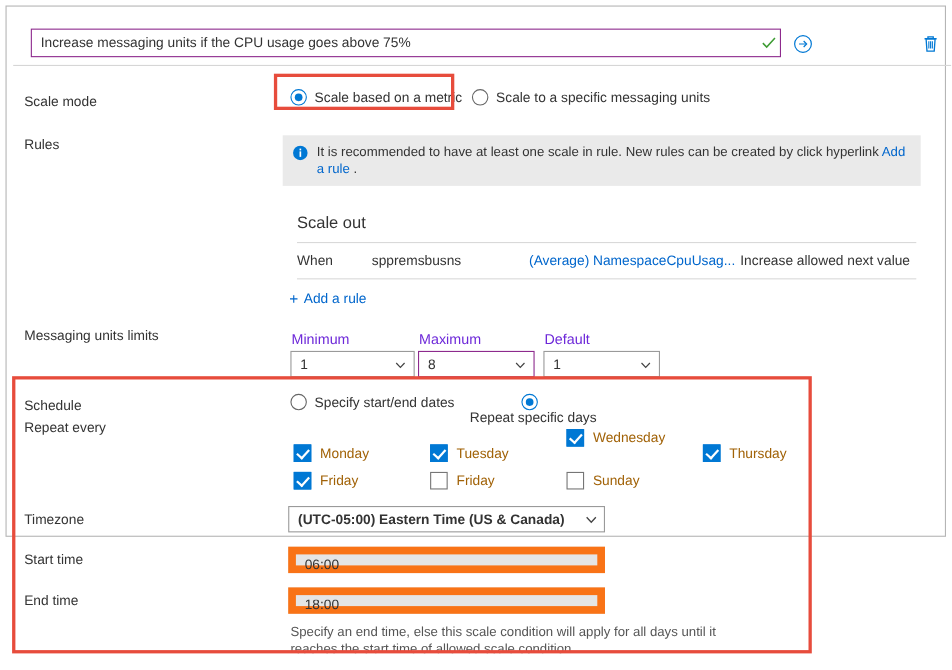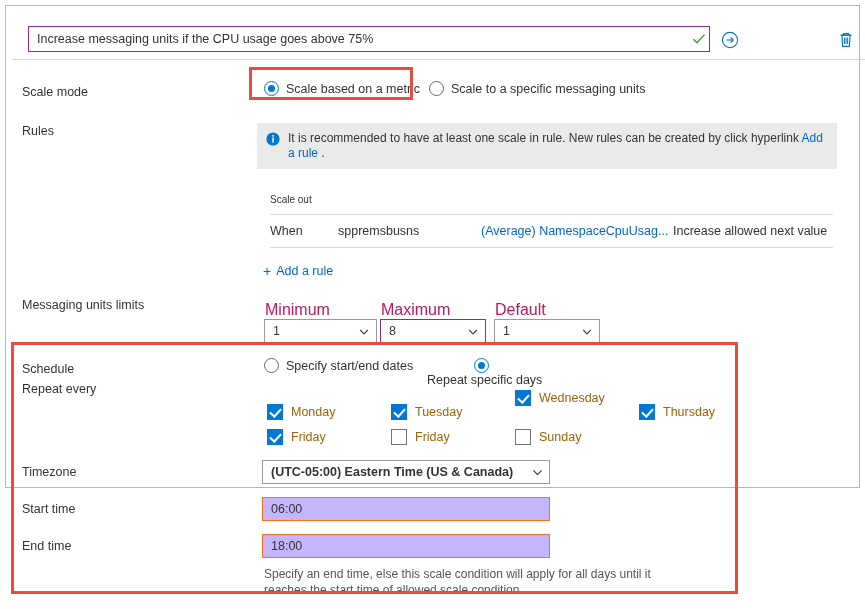--- a/index.html
+++ b/index.html
@@ -134,21 +134,21 @@
   }
   .lnk { color: #0066cc; cursor: pointer; }
 
   
   .table-wrap {
     position: absolute;
     left: 264px; top: 188px;
     width: 563px;
   }
   .tbl-title {
-    font-size: 10px;
+    font-size: 15px;
     color: #333333;
     padding: 0 0 9px 0;
   }
   .tbl-head-rule { border-top: 1px solid #d9d9d9; }
   .tbl-row {
     display: flex;
     align-items: center;
     height: 33px;
     border-bottom: 1px solid #d9d9d9;
     font-size: 12.5px;
@@ -164,22 +164,22 @@
     font-size: 12.5px;
     color: #0066cc;
     cursor: pointer;
     display: inline-flex; align-items: center;
   }
   .addrule .plus { font-size: 14px; margin-right: 5px; }
 
   
   .lim-col-label {
     position: absolute;
-    font-size: 16px;
-    color: #be185d;
+    font-size: 13px;
+    color: #6d28d9;
   }
   .sel {
     position: absolute;
     height: 24px;
     border: 1px solid #9a9a9a;
     background: #fff;
     display: flex; align-items: center;
     font-size: 12.5px;
     color: #333333;
     padding-left: 8px;
@@ -224,22 +224,22 @@
   }
   .cb .clabel {
     font-size: 12.5px;
     color: #a16207;
   }
 
   
   .txt {
     position: absolute;
     height: 24px;
-    border: 1px solid #f97316;
-    background: #c4b5fd;
+    border: 7px solid #f97316;
+    background: #e5e5e5;
   }
   .txt input {
     width: 100%; height: 100%;
     border: none; outline: none;
     background: transparent;
     font-family: "Liberation Sans", sans-serif;
     font-size: 12.5px;
     color: #333333;
     padding-left: 8px;
   }

